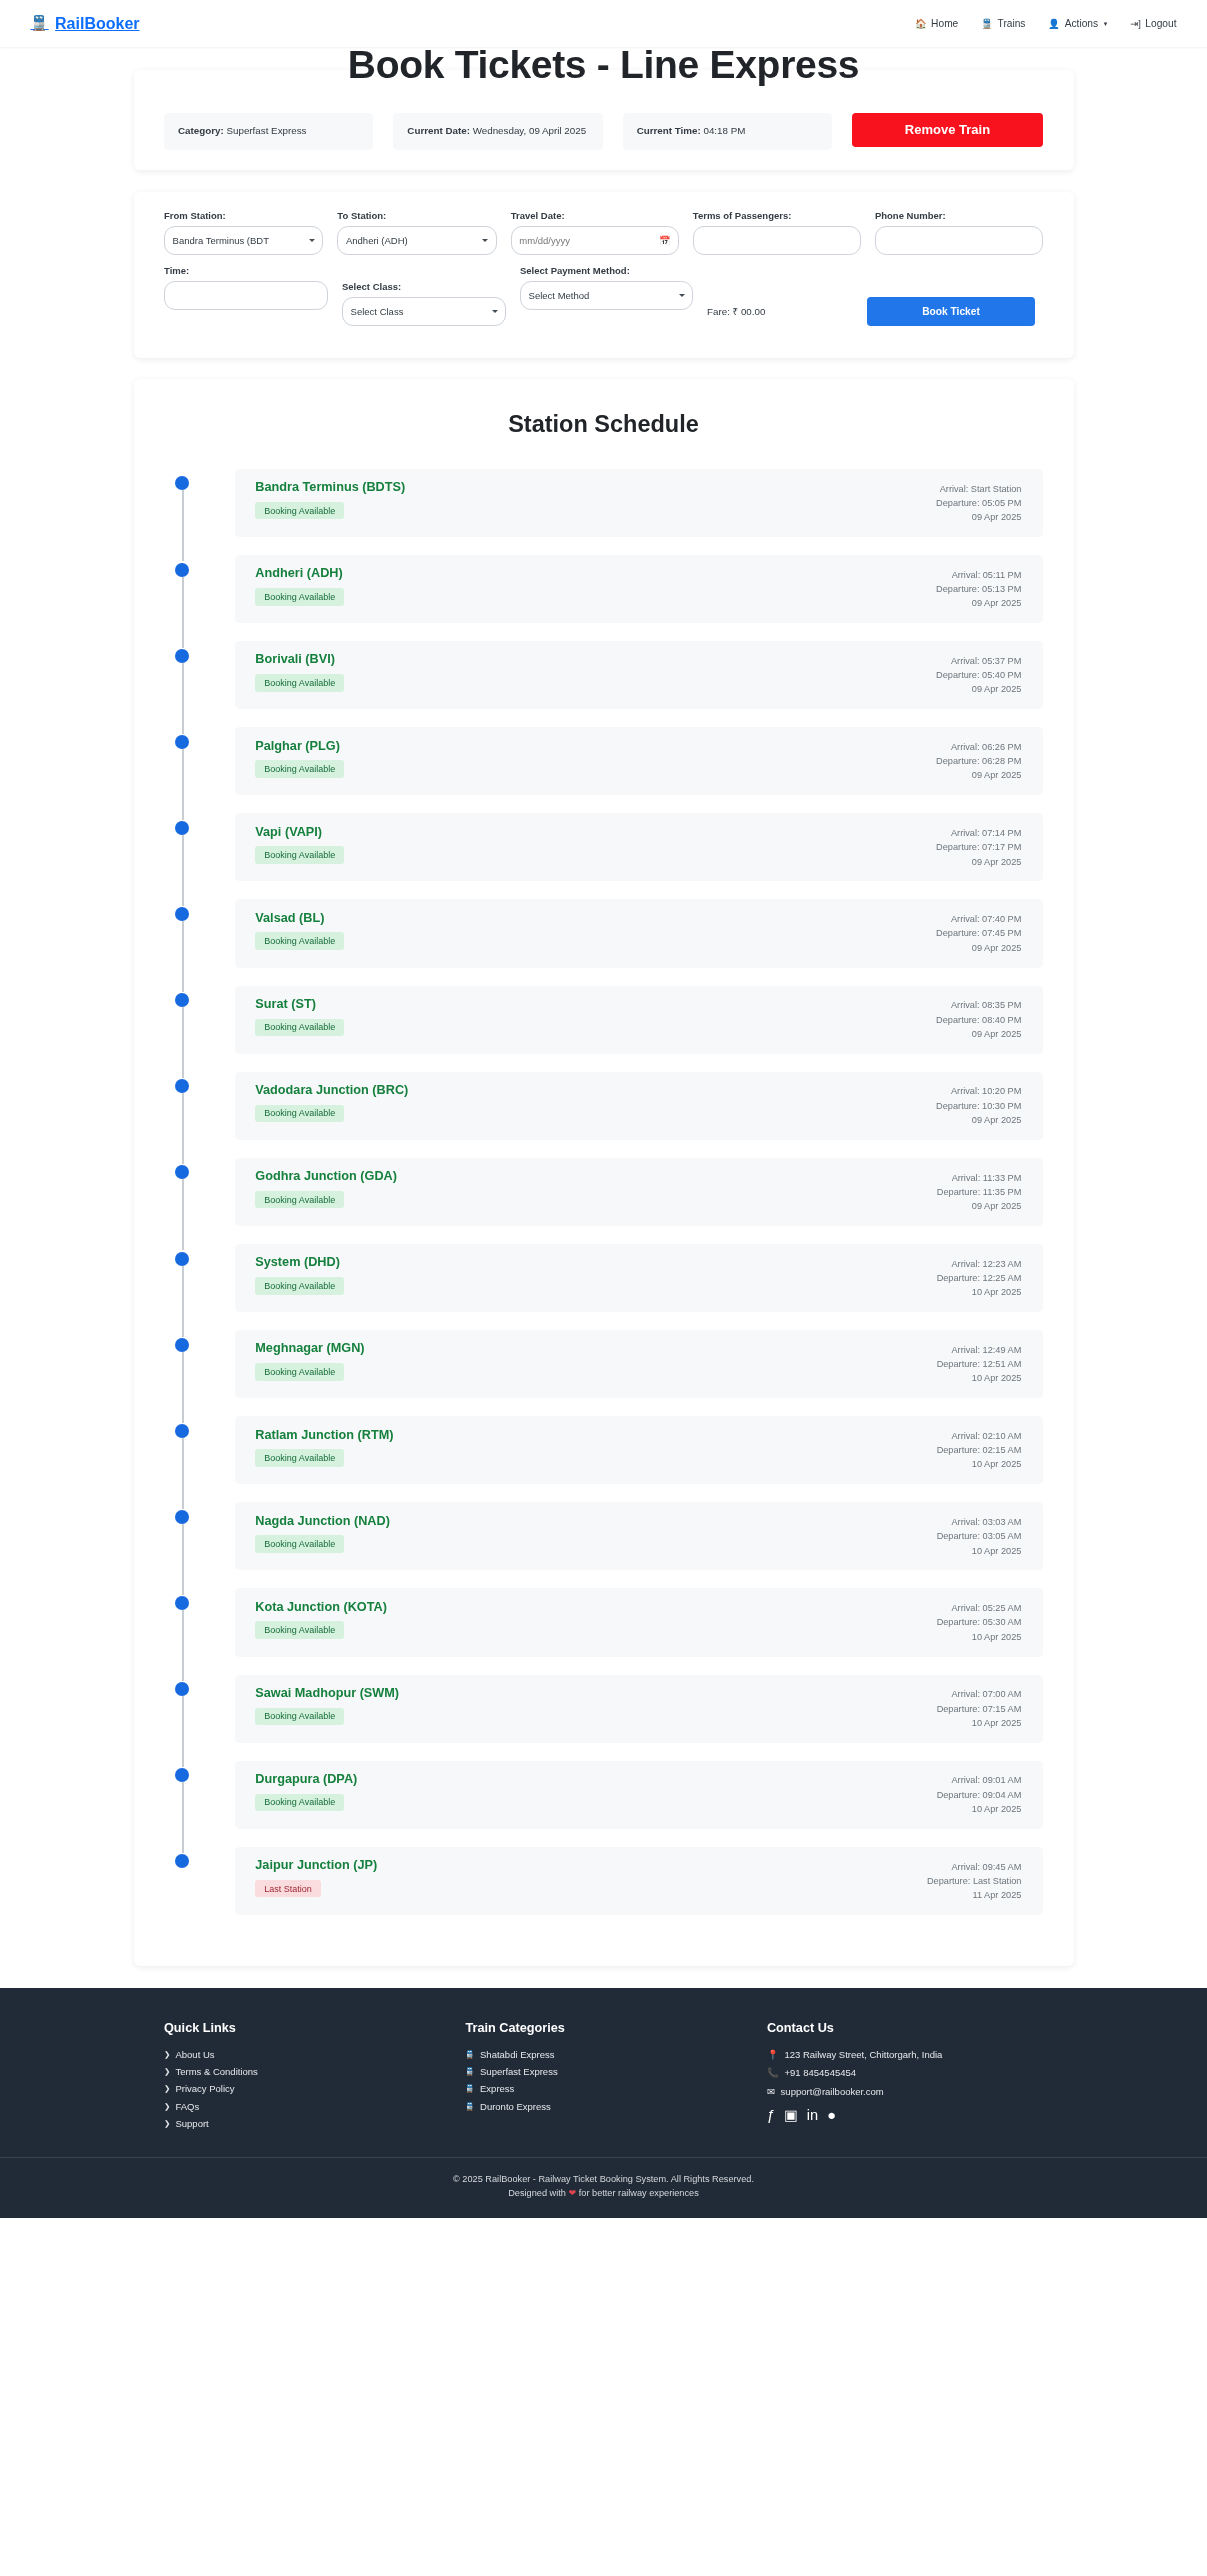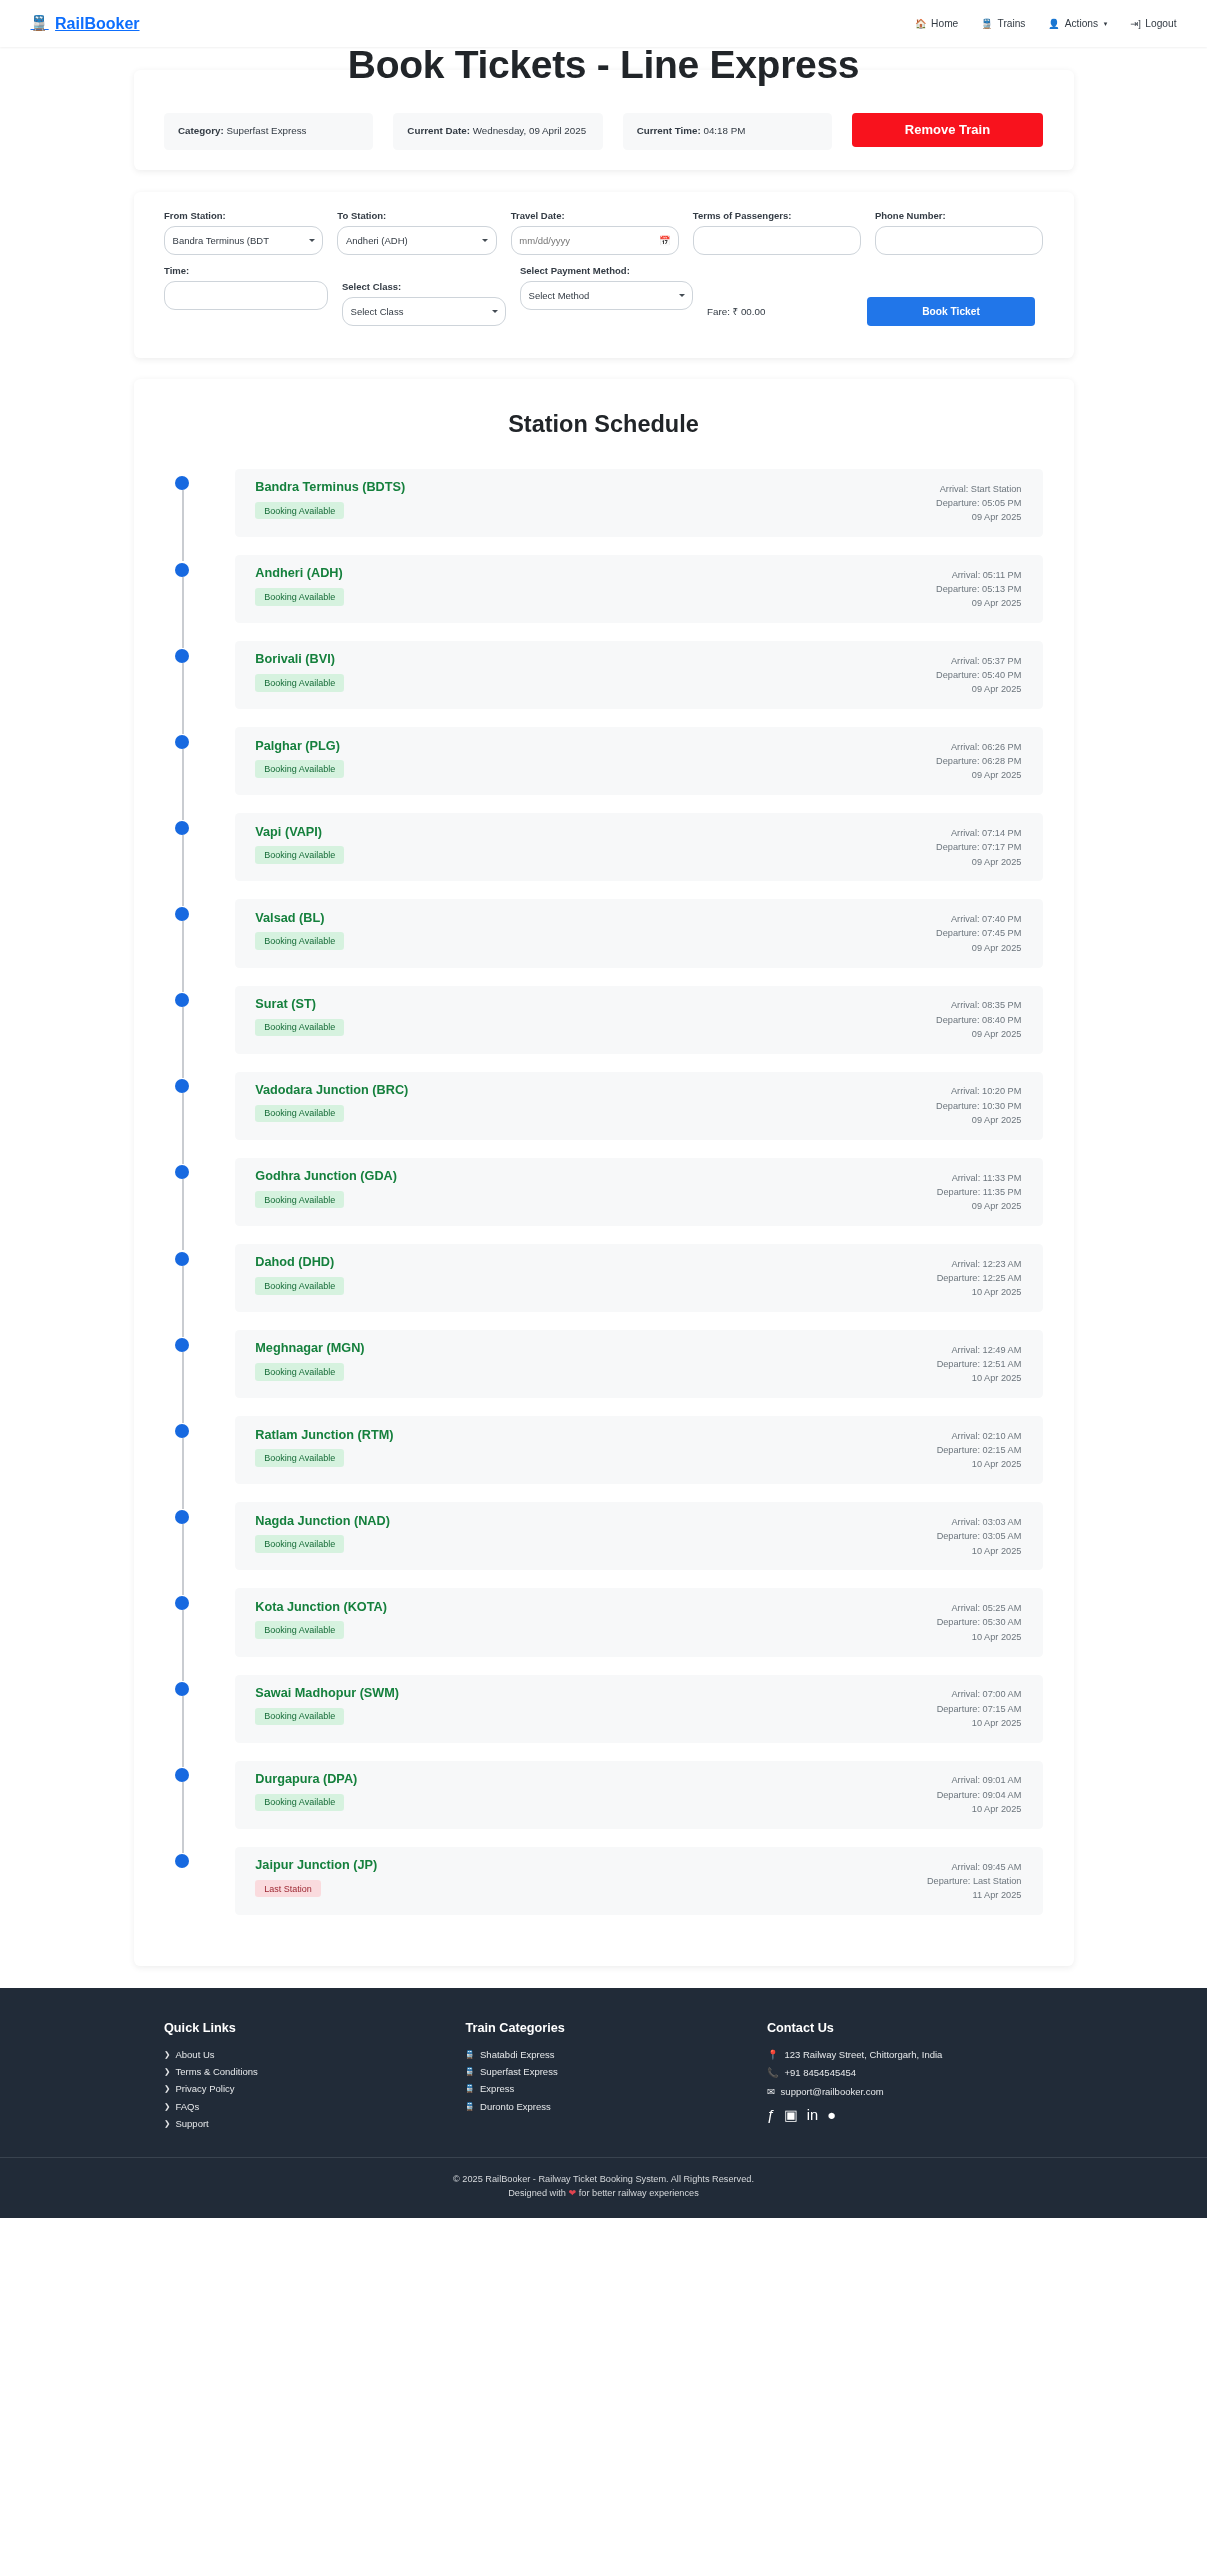--- a/index.html
+++ b/index.html
@@ -505,21 +505,21 @@
             <div class="stop-right">
               <div>Arrival: 11:33 PM</div>
               <div>Departure: 11:35 PM</div>
               <div>09 Apr 2025</div>
             </div>
           </div>
           <div class="stop">
             <span class="dot"></span>
             <span class="rail"></span>
             <div class="stop-left">
-              <span class="stop-name">Dahod (DHD)</span>
+              <span class="stop-name">System (DHD)</span>
               <span class="badge badge-ok">Booking Available</span>
             </div>
             <div class="stop-right">
               <div>Arrival: 12:23 AM</div>
               <div>Departure: 12:25 AM</div>
               <div>10 Apr 2025</div>
             </div>
           </div>
           <div class="stop">
             <span class="dot"></span>

